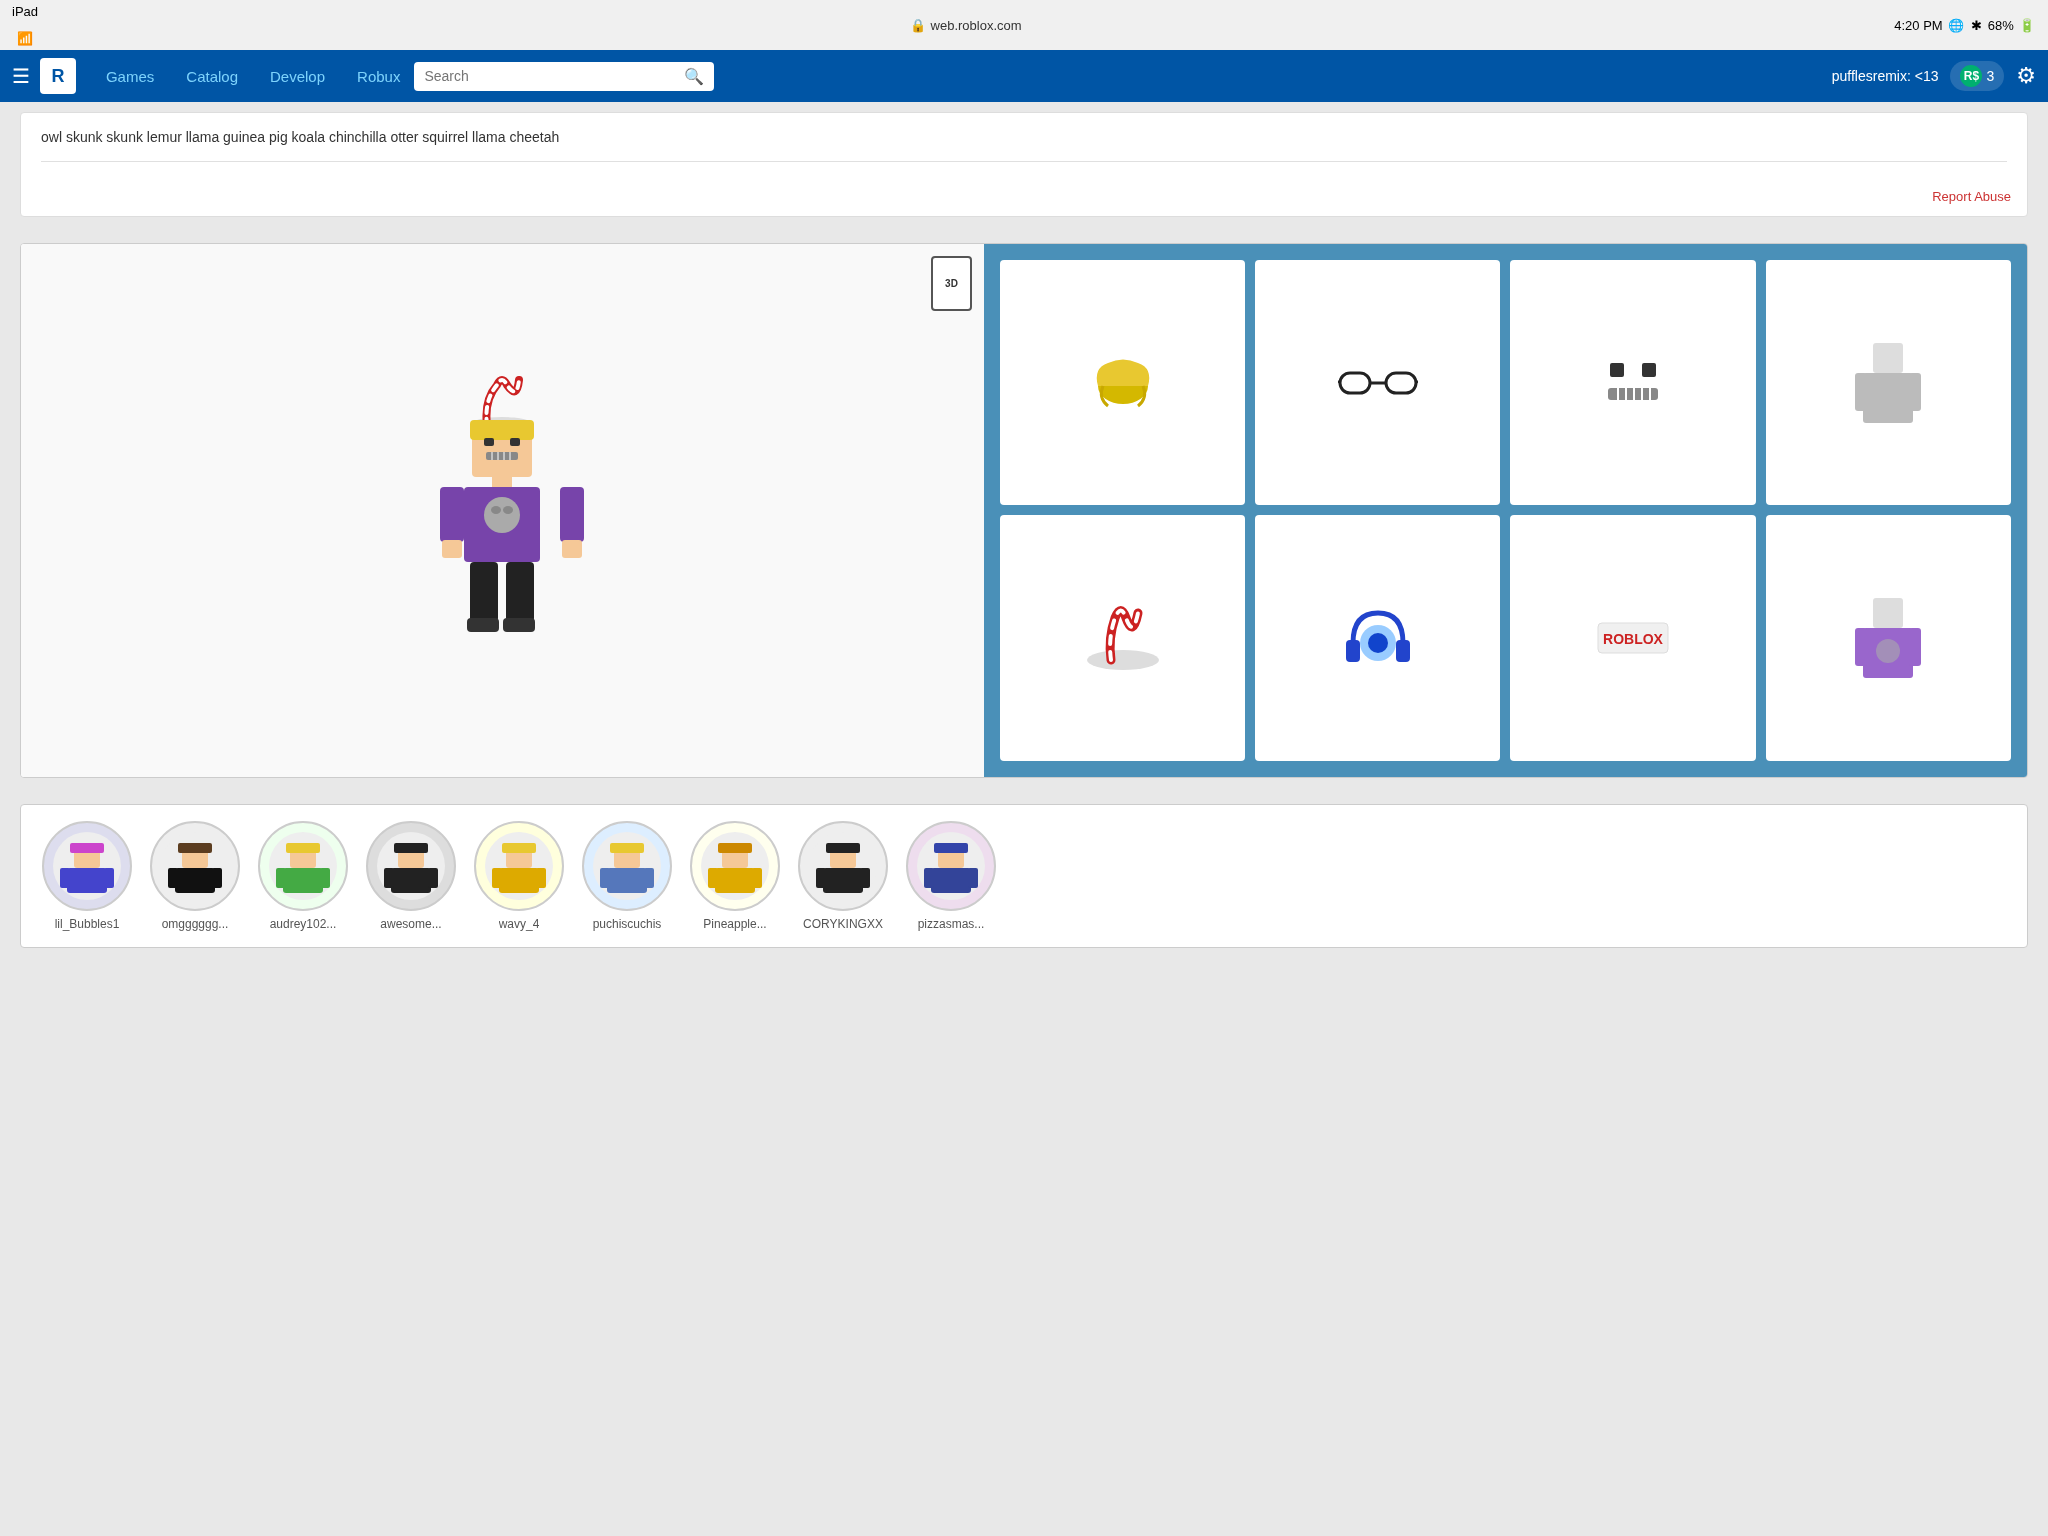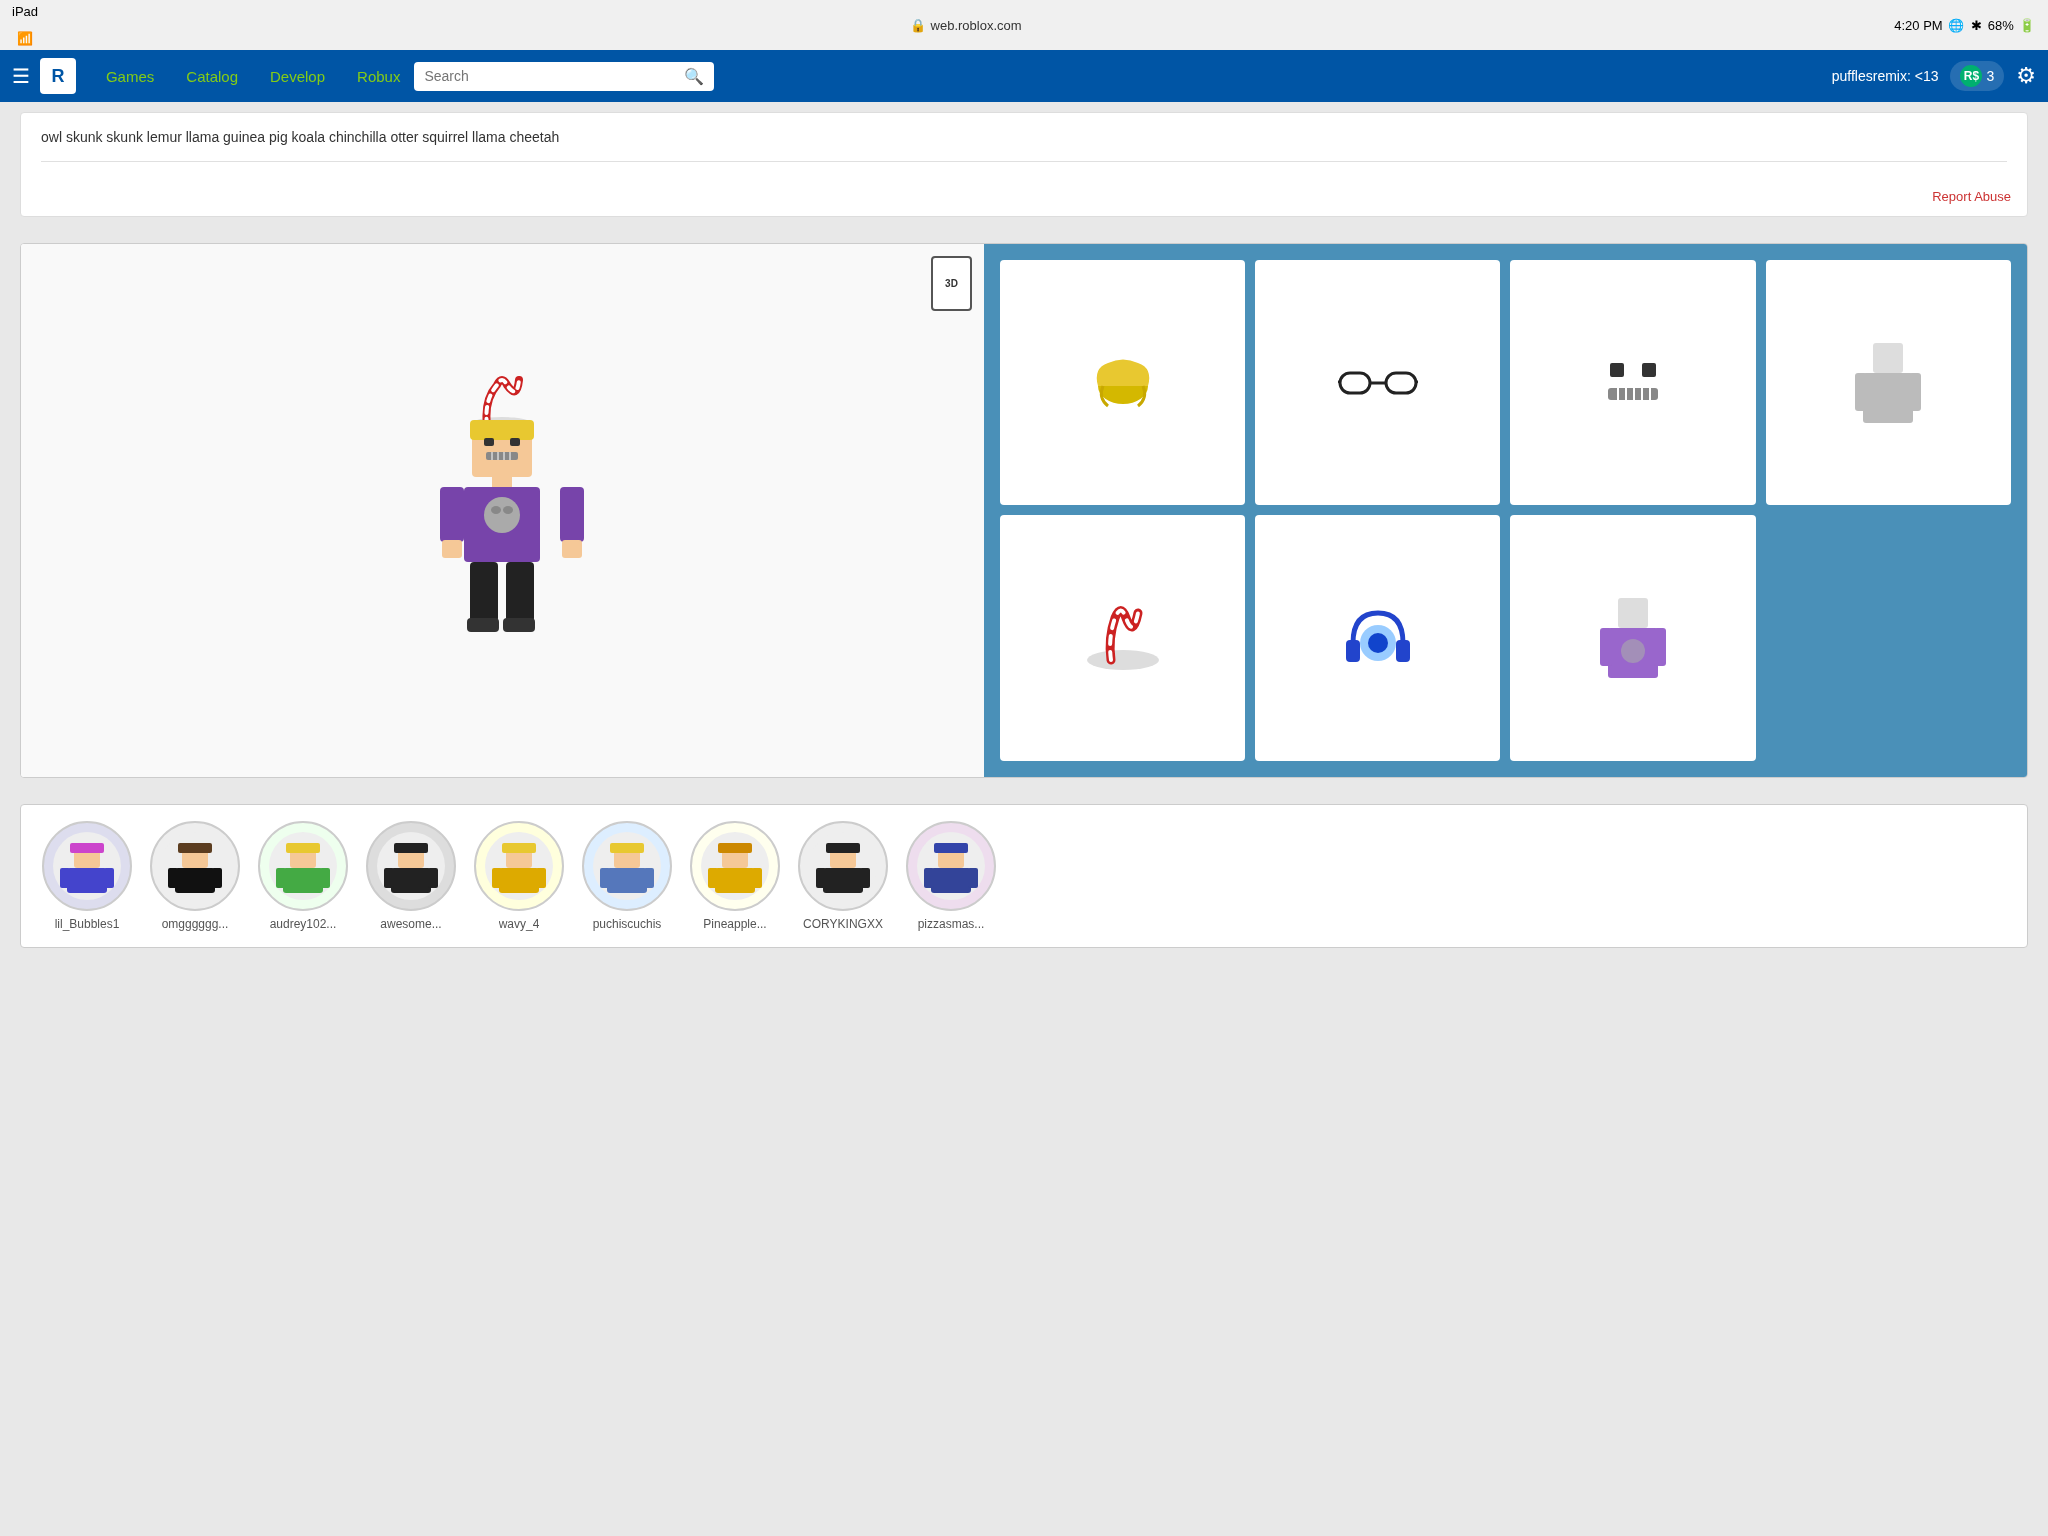--- a/index.html
+++ b/index.html
@@ -37,21 +37,21 @@
       width: 36px;
       height: 36px;
       display: flex;
       align-items: center;
       justify-content: center;
       margin-right: 16px;
       border-radius: 4px;
     }
     .navbar-links { display: flex; gap: 4px; }
     .navbar-link {
-      color: #84cc16;
+      color: #7dd3fc;
       font-size: 15px;
       padding: 8px 14px;
       cursor: pointer;
       border-radius: 4px;
       text-decoration: none;
     }
     .search-bar {
       margin-left: 0;
       display: flex;
       align-items: center;
@@ -431,20 +431,28 @@
               <path d="M15 45 Q15 15 40 15 Q65 15 65 45" stroke="#2244cc" stroke-width="5" fill="none"></path>
               <rect x="8" y="42" width="14" height="22" rx="4" fill="#2244cc"></rect>
               <rect x="58" y="42" width="14" height="22" rx="4" fill="#2244cc"></rect>
               <circle cx="40" cy="45" r="18" fill="#3399ff" opacity="0.5"></circle>
               <circle cx="40" cy="45" r="10" fill="#1144cc"></circle>
             </svg>
           </div>
         </div>
         <div class="item-card">
           <div class="item-card-inner">
+            <svg width="80" height="40" viewBox="0 0 80 40" xmlns="http://www.w3.org/2000/svg">
+              <rect x="5" y="5" width="70" height="30" rx="4" fill="#f0f0f0" stroke="#ddd"></rect>
+              <text x="40" y="26" text-anchor="middle" font-size="14" font-weight="bold" fill="#cc2222" font-family="Arial">ROBLOX</text>
+            </svg>
+          </div>
+        </div>
+        <div class="item-card">
+          <div class="item-card-inner">
             <svg width="70" height="90" viewBox="0 0 70 90" xmlns="http://www.w3.org/2000/svg">
               <rect x="20" y="5" width="30" height="30" rx="3" fill="#ddd"></rect>
               <rect x="10" y="35" width="50" height="50" rx="3" fill="#9966cc"></rect>
               <rect x="2" y="35" width="12" height="38" rx="3" fill="#9966cc"></rect>
               <rect x="56" y="35" width="12" height="38" rx="3" fill="#9966cc"></rect>
               <ellipse cx="35" cy="58" rx="12" ry="12" fill="#aaaaaa" opacity="0.6"></ellipse>
             </svg>
           </div>
         </div>
       </div>

